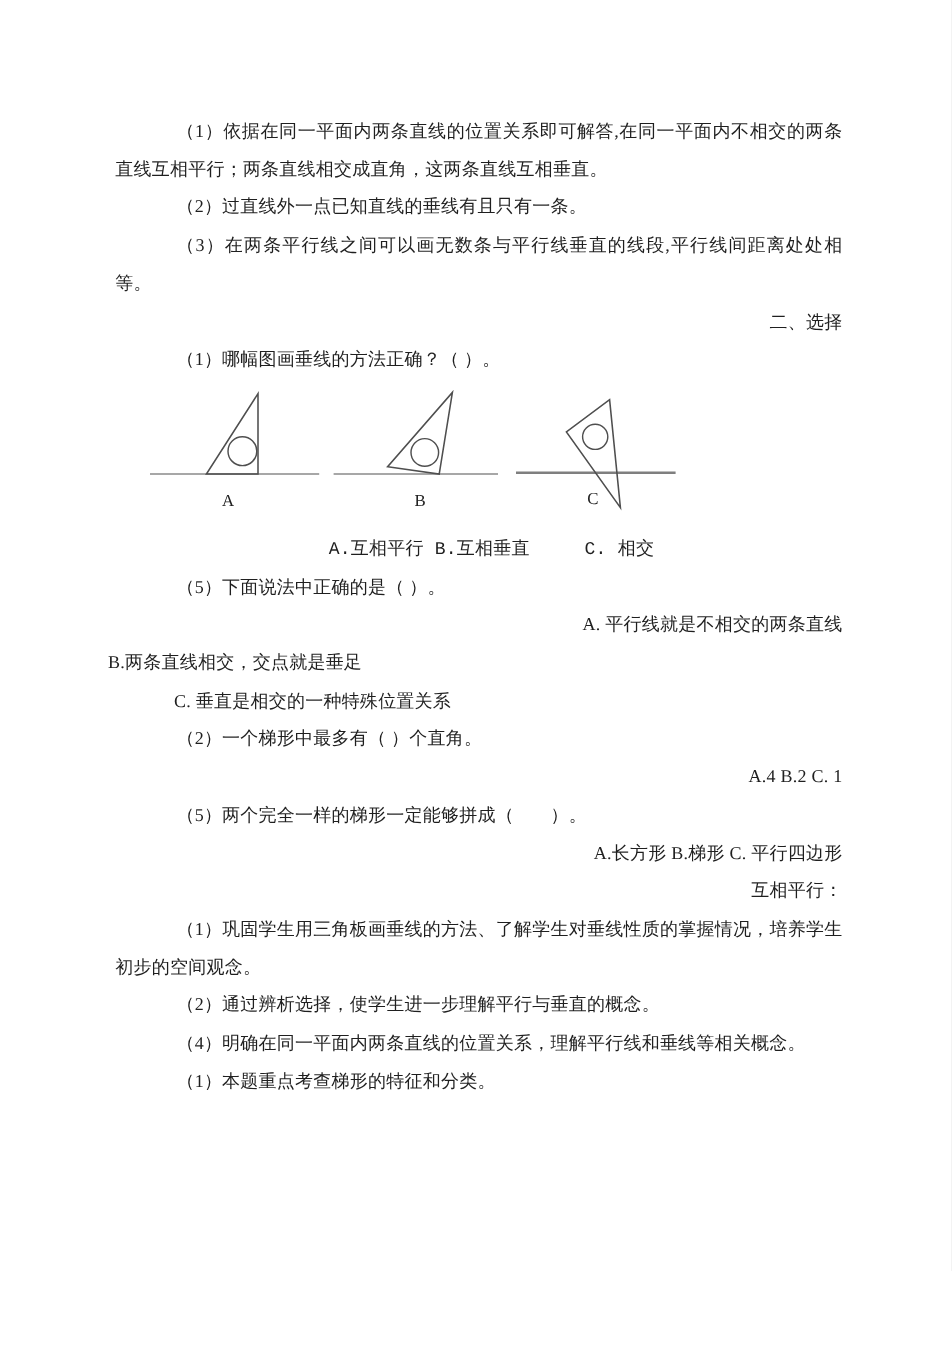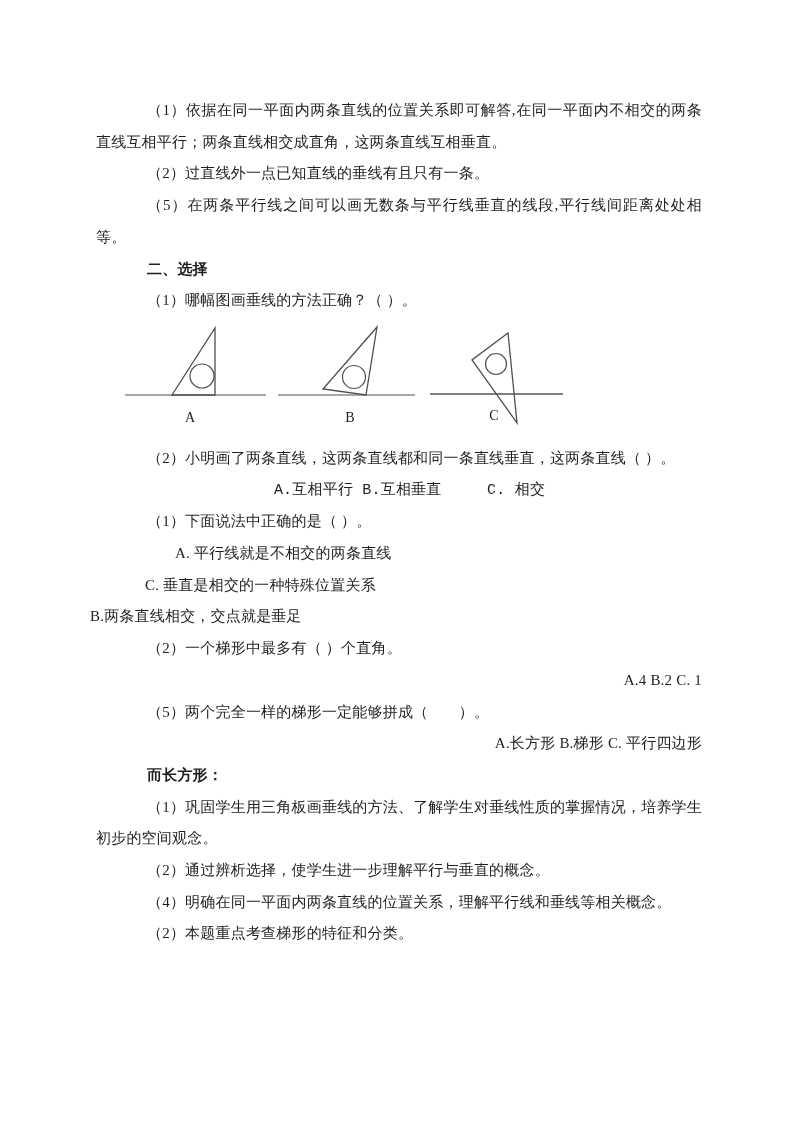--- a/index.html
+++ b/index.html
@@ -25,23 +25,23 @@
     left:96px;top:95px;
     width:606px;
   }
   .line{
     margin:0;
     line-height:31.7px;
     text-align:justify;
     letter-spacing:0.2px;
   }
   .indent-para{text-indent:51px;}
-  .heading{font-weight:700;text-indent:51px;text-align:left;}
+  .heading{font-weight:400;text-indent:51px;text-align:right;}
   .q2opt{padding-left:21px;text-align:center;font-family:Liberation Mono, monospace;}
-  .q3a{padding-left:79px;text-align:left;}
+  .q3a{padding-left:79px;text-align:right;}
   .q3b{padding-left:0;margin-left:-6px;text-align:left;}
   .q3c{padding-left:49px;text-align:left;}
   .q4opt{padding-left:71px;text-align:right;}
   .q5opt{padding-left:22px;text-align:right;}
   .figure-block{
     position:relative;
     margin-left:-96px;
     width:793px;
     height:126px;
   }
@@ -56,21 +56,21 @@
   }
 </style>
 </head>
 <body>
 
 <div class="page">
   <div class="doc">
 
     <p class="line indent-para">（1）依据在同一平面内两条直线的位置关系即可解答,在同一平面内不相交的两条直线互相平行；两条直线相交成直角，这两条直线互相垂直。</p>
     <p class="line indent-para">（2）过直线外一点已知直线的垂线有且只有一条。</p>
-    <p class="line indent-para">（5）在两条平行线之间可以画无数条与平行线垂直的线段,平行线间距离处处相等。</p>
+    <p class="line indent-para">（3）在两条平行线之间可以画无数条与平行线垂直的线段,平行线间距离处处相等。</p>
 
     <p class="line heading">二、选择</p>
 
     <p class="line indent-para">（1）哪幅图画垂线的方法正确？（ ）。</p>
 
     <div class="figure-block">
       <svg width="793" height="126" viewBox="0 0 793 126">
 
         <g>
           <line class="baseline" x1="125" y1="78" x2="266" y2="78"></line>
@@ -88,34 +88,33 @@
 
         <g>
           <line class="baseline-c" x1="430" y1="77" x2="563" y2="77"></line>
           <polygon class="tri" points="508,16 517,106 472,43"></polygon>
           <circle class="hole" cx="496" cy="47" r="10.5"></circle>
           <text class="fig-label" x="494" y="103" text-anchor="middle">C</text>
         </g>
       </svg>
     </div>
 
-    <p class="line indent-para">（2）小明画了两条直线，这两条直线都和同一条直线垂直，这两条直线（ ）。</p>
     <p class="line q2opt">A.互相平行 B.互相垂直　　　C. 相交</p>
 
-    <p class="line indent-para">（1）下面说法中正确的是（ ）。</p>
+    <p class="line indent-para">（5）下面说法中正确的是（ ）。</p>
     <p class="line q3a">A. 平行线就是不相交的两条直线</p>
+    <p class="line q3b">B.两条直线相交，交点就是垂足</p>
     <p class="line q3c">C. 垂直是相交的一种特殊位置关系</p>
-    <p class="line q3b">B.两条直线相交，交点就是垂足</p>
 
     <p class="line indent-para">（2）一个梯形中最多有（ ）个直角。</p>
     <p class="line q4opt">A.4 B.2 C.  1</p>
 
     <p class="line indent-para">（5）两个完全一样的梯形一定能够拼成（　　）。</p>
     <p class="line q5opt">A.长方形 B.梯形 C. 平行四边形</p>
 
-    <p class="line heading">而长方形：</p>
+    <p class="line heading">互相平行：</p>
     <p class="line indent-para">（1）巩固学生用三角板画垂线的方法、了解学生对垂线性质的掌握情况，培养学生初步的空间观念。</p>
     <p class="line indent-para">（2）通过辨析选择，使学生进一步理解平行与垂直的概念。</p>
     <p class="line indent-para">（4）明确在同一平面内两条直线的位置关系，理解平行线和垂线等相关概念。</p>
-    <p class="line indent-para">（2）本题重点考查梯形的特征和分类。</p>
+    <p class="line indent-para">（1）本题重点考查梯形的特征和分类。</p>
 
   </div>
 </div>
 
 </body></html>

